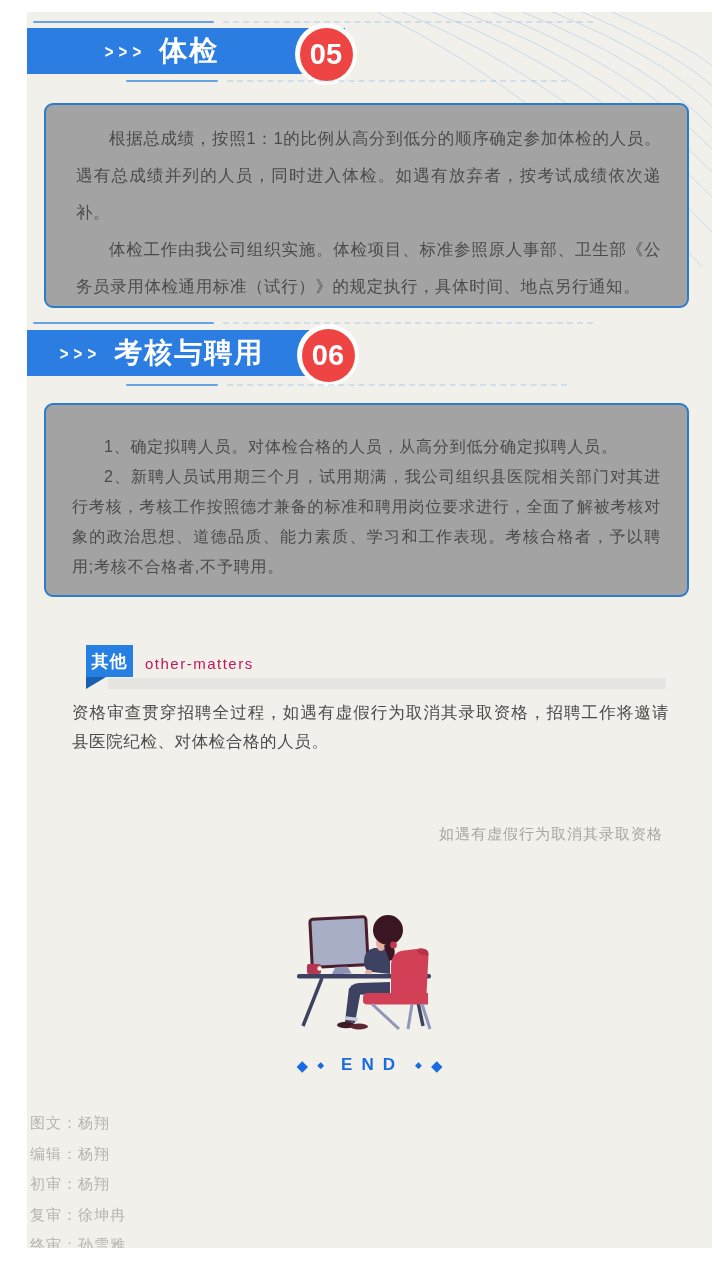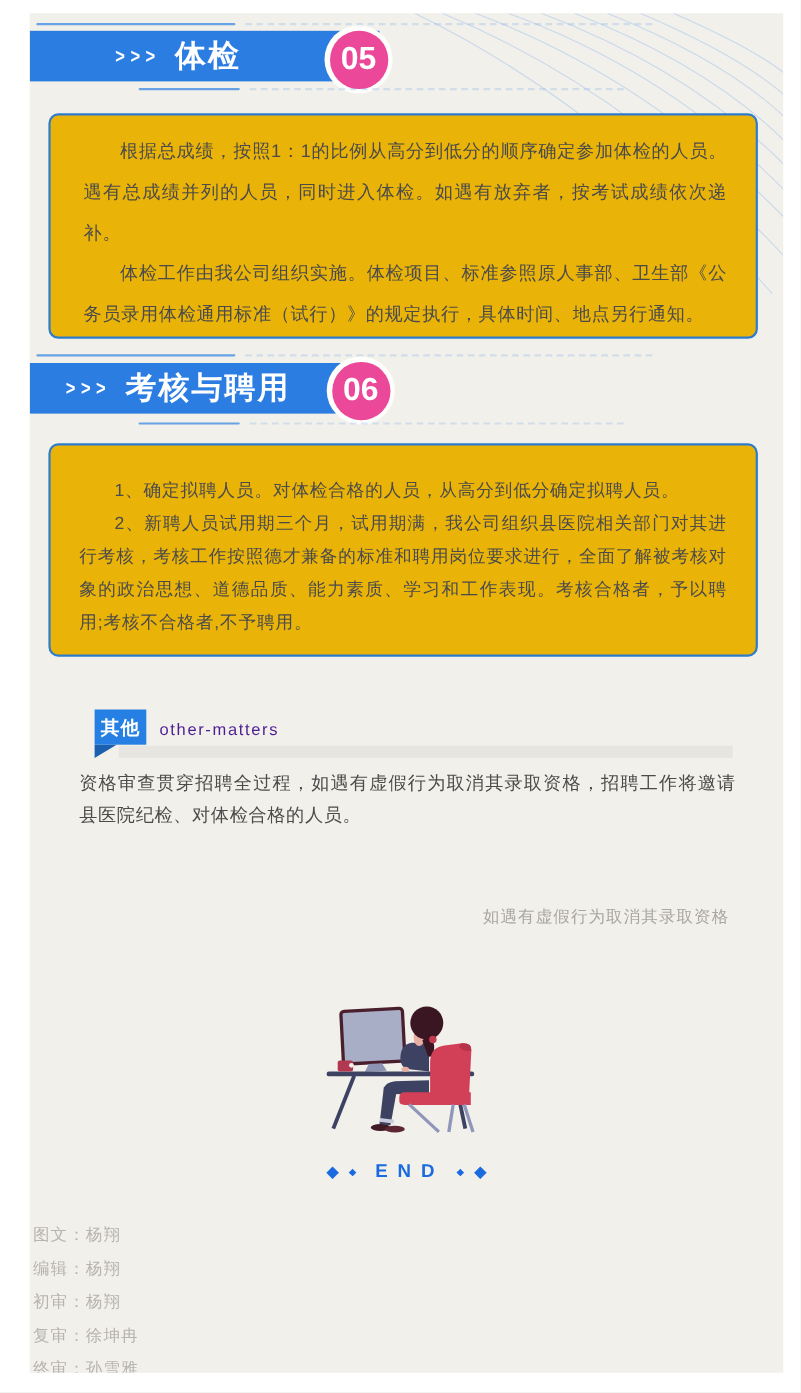--- a/index.html
+++ b/index.html
@@ -10,34 +10,34 @@
   
   .decor{position:absolute;right:0;top:0;pointer-events:none;}
 
   
   .line-solid{position:absolute;height:2px;background:#4f94e6;opacity:.85;border-radius:2px;}
   .line-dash{position:absolute;height:0;border-top:2px dashed #7fb0ea;opacity:.28;}
   .banner-bar{position:absolute;left:0;width:318px;height:46px;background:#2b7de2;display:flex;align-items:center;justify-content:center;gap:13px;padding-right:48px;box-sizing:border-box;}
   .banner-arrows{color:#ffffff;font-weight:700;font-size:15px;letter-spacing:5px;transform:scaleY(1.25);}
   .banner-title{color:#ffffff;font-weight:700;font-size:28px;letter-spacing:2px;}
   .banner-circle{position:absolute;width:62px;height:62px;border-radius:50%;background:#fdfdfb;display:flex;align-items:center;justify-content:center;}
-  .banner-circle .inner{width:53px;height:53px;border-radius:50%;background:#ec4899;display:flex;align-items:center;justify-content:center;}
+  .banner-circle .inner{width:53px;height:53px;border-radius:50%;background:#ef4444;display:flex;align-items:center;justify-content:center;}
   .banner-circle .num{color:#ffffff;font-weight:700;font-size:29px;letter-spacing:0px;}
 
   
-  .textbox{position:absolute;left:17px;width:645px;background:#eab308;border:2px solid #2d7ccc;border-radius:9px;box-sizing:border-box;color:#4b4b4b;text-align:justify;}
+  .textbox{position:absolute;left:17px;width:645px;background:#a3a3a3;border:2px solid #2d7ccc;border-radius:9px;box-sizing:border-box;color:#4b4b4b;text-align:justify;}
   .textbox p{margin:0;text-indent:2em;}
   .box1{top:91px;padding:15px 26px 1px 30px;font-size:16.5px;line-height:37px;letter-spacing:.6px;}
   .box2{top:391px;padding:27px 26px 13px 26px;font-size:16px;line-height:30px;letter-spacing:.8px;}
 
   
   .other-tag{position:absolute;left:59px;top:633px;width:47px;height:32px;background:#2680e3;color:#fff;font-size:17px;font-weight:700;display:flex;align-items:center;justify-content:center;letter-spacing:1px;text-align:center;}
   .other-fold{position:absolute;left:59px;top:665px;width:0;height:0;border-top:12px solid #1a5fb0;border-right:20px solid transparent;}
   .other-bar{position:absolute;left:81px;top:666px;width:558px;height:11px;background:#e7e5e1;}
-  .other-subtitle{position:absolute;left:118px;top:643px;font-size:15px;color:#4c1d95;letter-spacing:1.5px;}
+  .other-subtitle{position:absolute;left:118px;top:643px;font-size:15px;color:#be185d;letter-spacing:1.5px;}
   .other-body{position:absolute;left:45px;top:686px;width:597px;font-size:16.5px;line-height:29px;letter-spacing:.6px;color:#4b4b4b;text-align:justify;margin:0;}
 
   
   .signature{position:absolute;right:49px;top:812px;text-align:right;color:#a9a6a0;letter-spacing:1px;}
   .signature .company{font-size:15px;line-height:20px;}
   .signature .date{font-size:15.5px;line-height:20px;margin-top:13px;}
 
   
   .illustration{position:absolute;left:237px;top:878px;}
 

